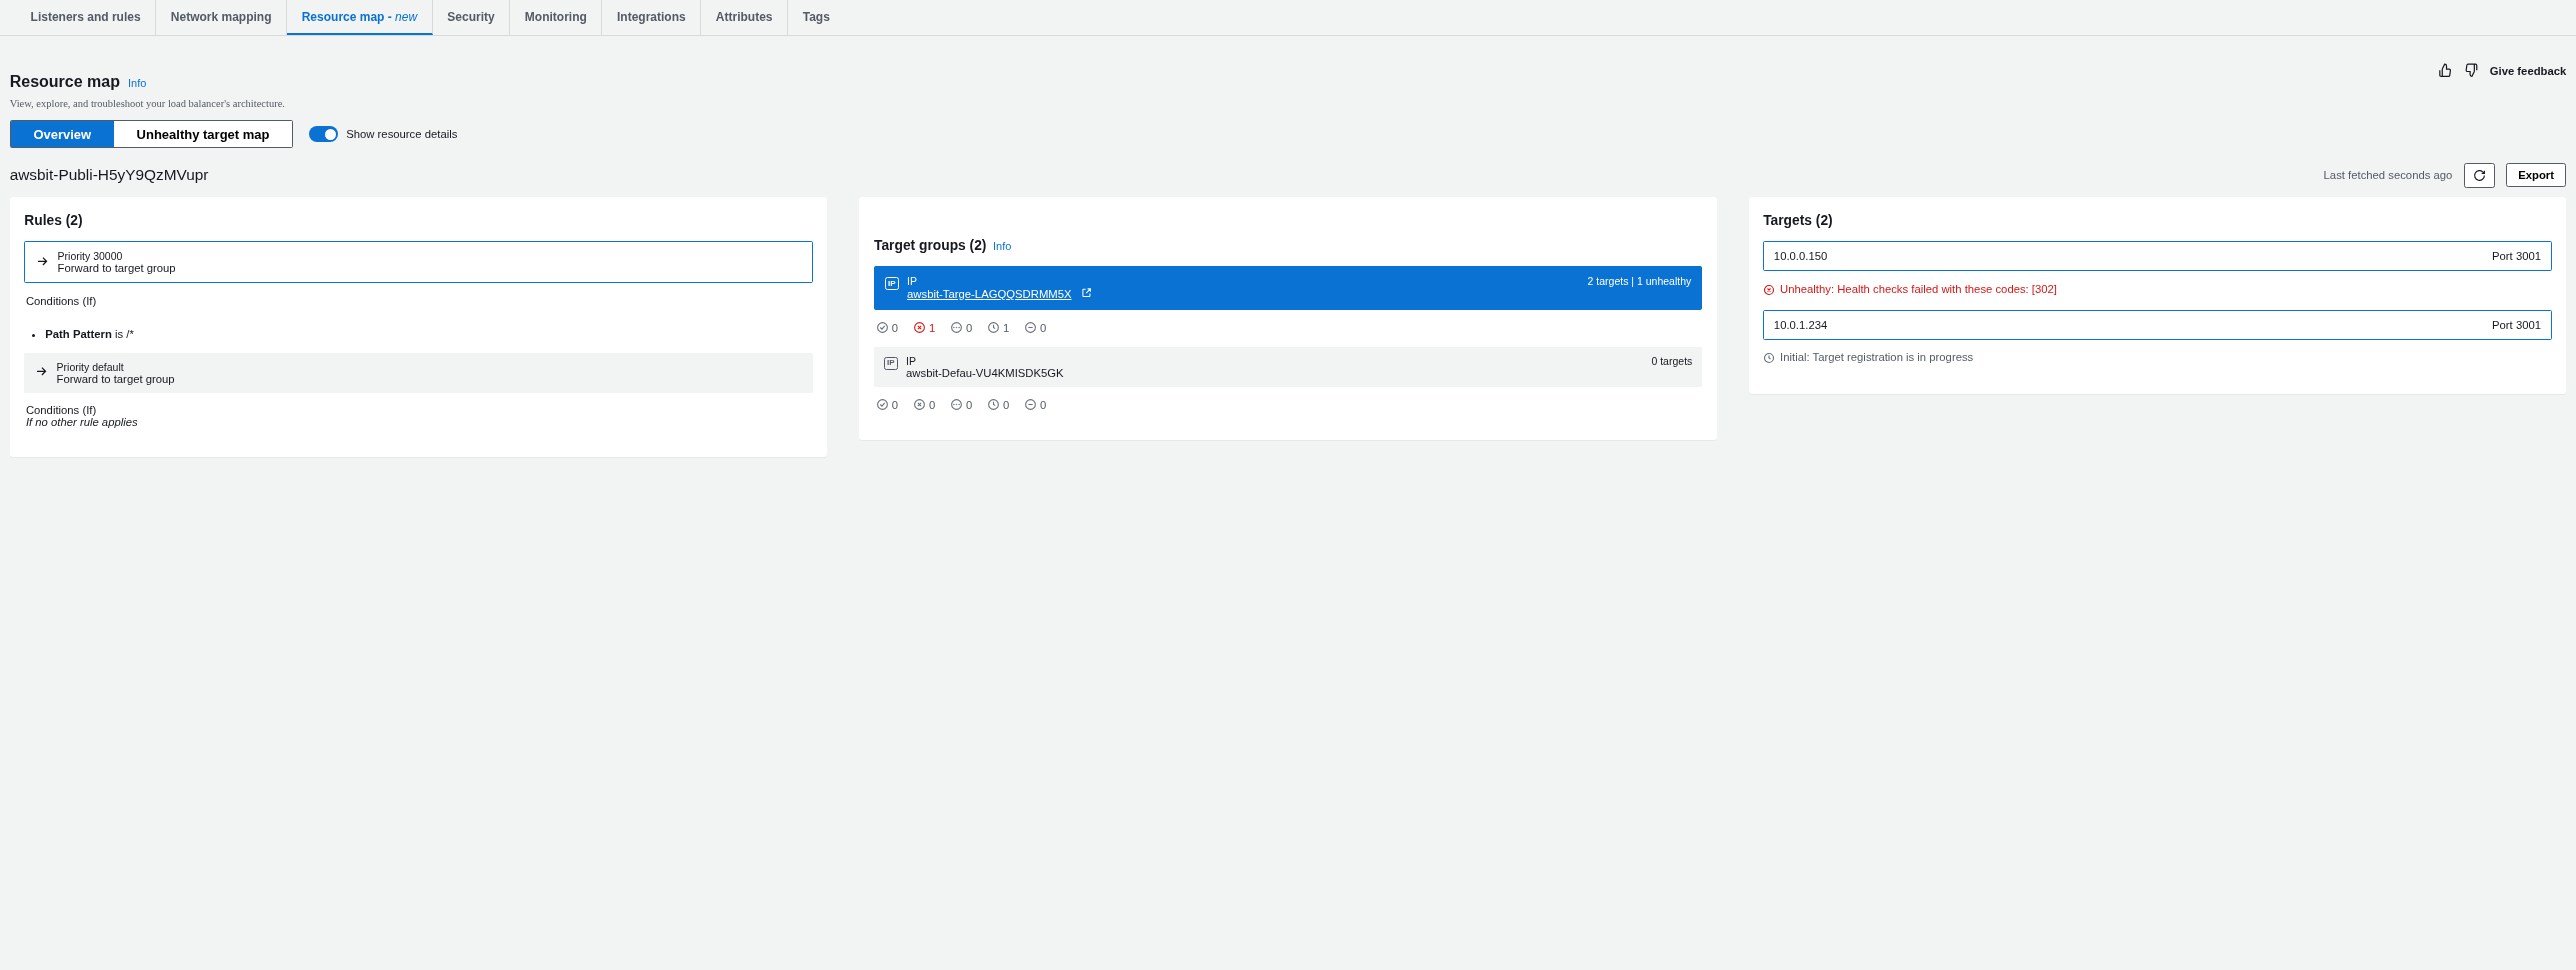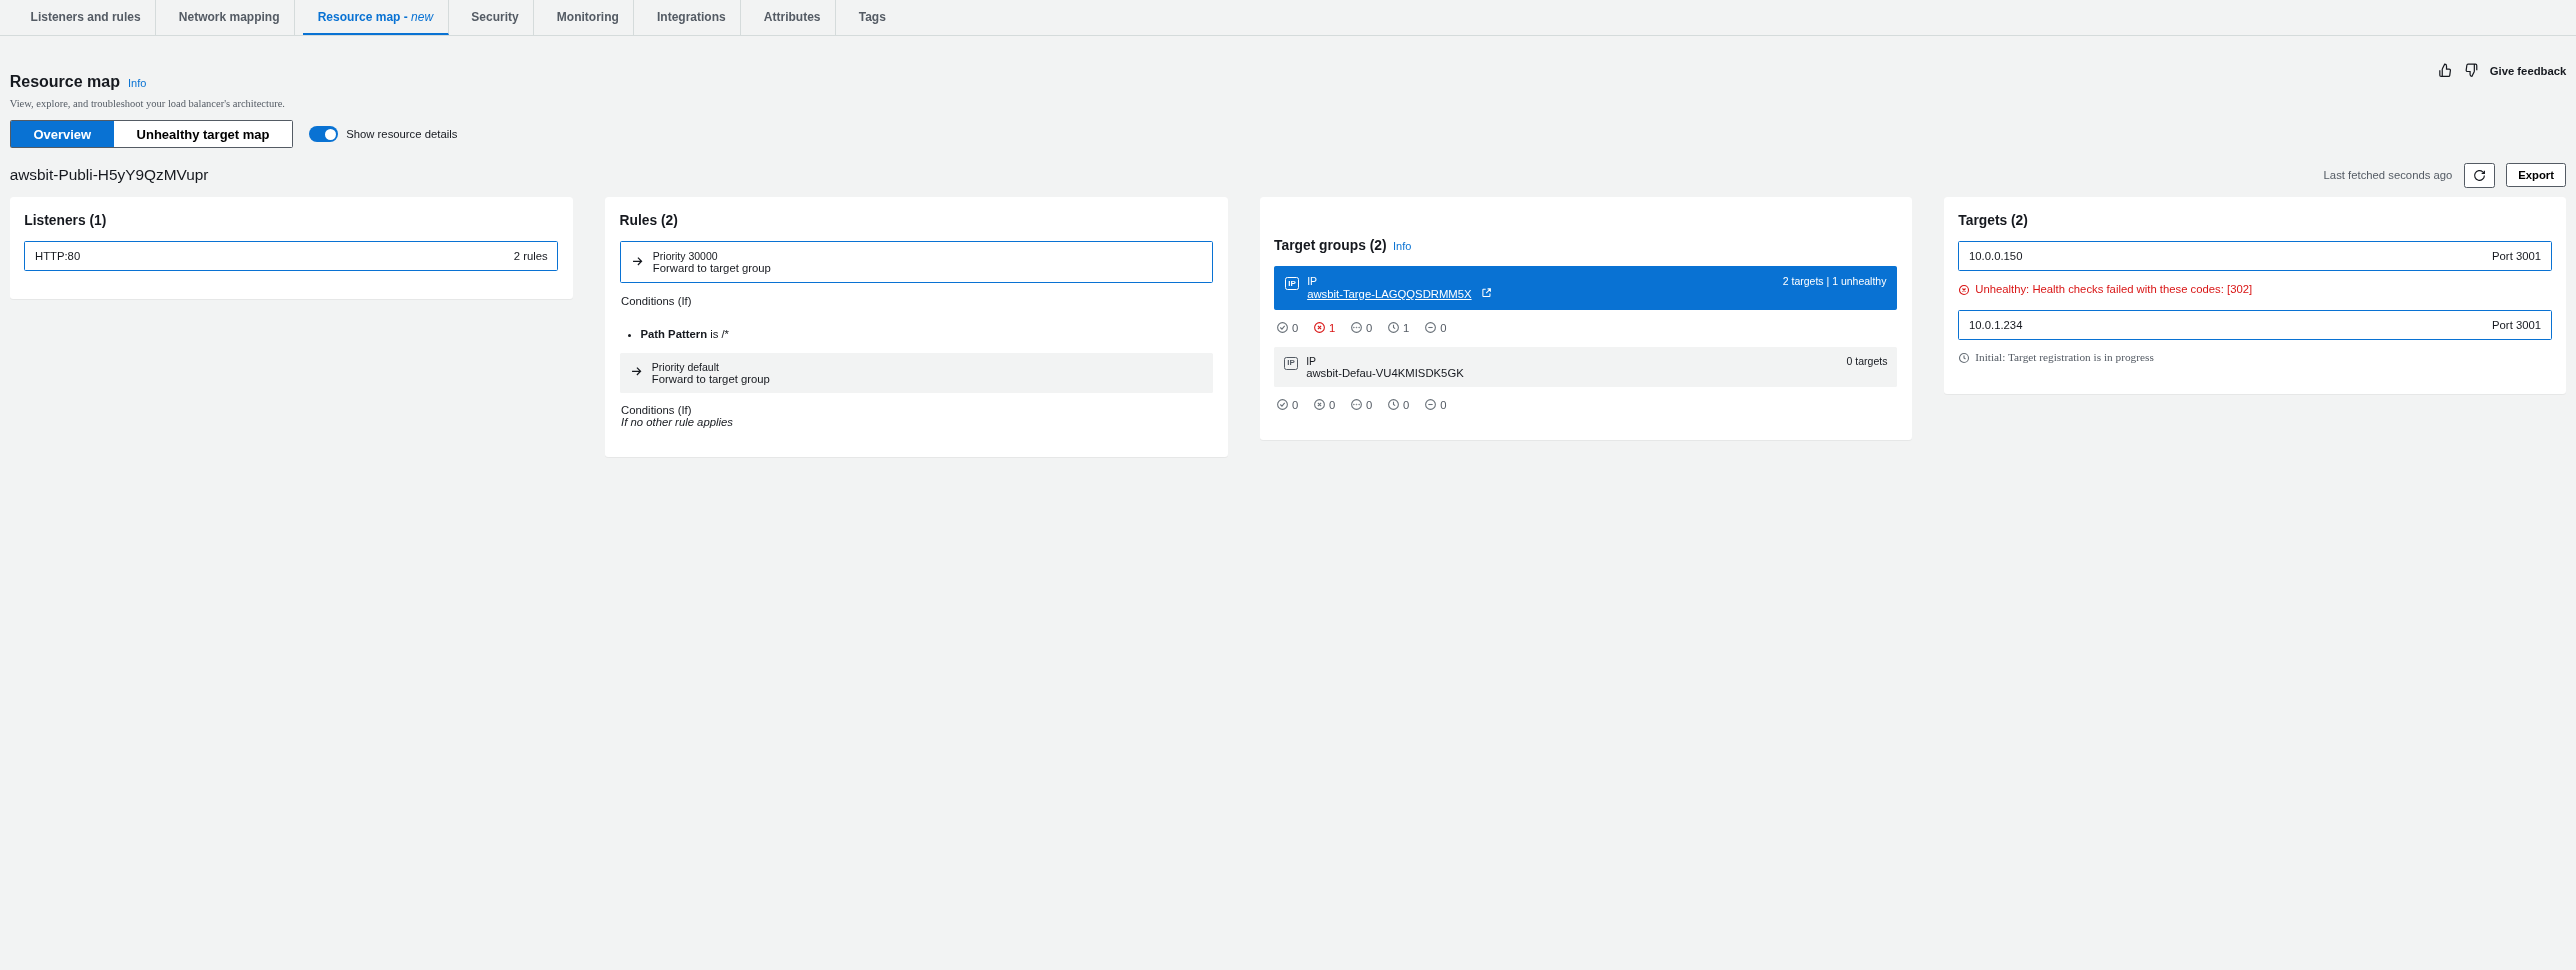--- a/index.html
+++ b/index.html
@@ -6,21 +6,21 @@
   body {
     font-family: "Amazon Ember", "Helvetica Neue", Arial, sans-serif;
     background: #f2f3f3;
     color: #16191f;
     font-size: 11.3px;
   }
   .tabs {
     display: flex;
     border-bottom: 0.8px solid #d5dbdb;
     padding: 0 16px;
-    gap: 8px;
+    gap: 0;
   }
   .tab {
     padding: 9.7px 14.6px;
     color: #545b64;
     font-weight: 700;
     cursor: pointer;
     border-right: 0.8px solid #d5dbdb;
     font-size: 12px;
   }
   .tab:last-child { border-right: none; }
@@ -177,21 +177,21 @@
     padding-left: 1.6px;
     color: #545b64;
     font-size: 11.3px;
     align-items: center;
   }
   .stat { display: inline-flex; align-items: center; gap: 3.2px; }
   .stat.err { color: #d91515; }
 
   .target-status { font-size: 11.3px; margin-bottom: 11.3px; display: flex; gap: 4.9px; align-items: flex-start; }
   .target-status.err { color: #d91515; }
-  .target-status.gray { color: #545b64; font-family: Liberation Serif, serif; }
+  .target-status.gray { color: #545b64; }
   .target-status .si { flex-shrink: 0; margin-top: 1.6px; }
 
   .connector-svg {
     position: absolute;
     top: 0; left: 0;
     width: 100%;
     height: 100%;
     pointer-events: none;
   }
 </style>
@@ -256,29 +256,20 @@
     <button class="text-btn">Export</button>
   </div>
 </div>
 
 <div class="columns">
 
   <svg class="connector-svg" preserveAspectRatio="none" viewBox="0 0 3184 336" width="2576" height="272">
     
   </svg>
 
-  <div class="column" style="flex:0.9">
-    <div class="col-title">Listeners (1)</div>
-    <div class="node">
-      <div class="node-row">
-        <span>HTTP:80</span>
-        <span>2 rules</span>
-      </div>
-    </div>
-  </div>
 
   <div class="column" style="flex:1">
     <div class="col-title">Rules (2)</div>
 
     <div class="node">
       <div class="node-row">
         <span class="arrow-icon">
           <svg width="14.6" height="14.6" viewBox="0 0 24 24" stroke="#16191f" stroke-width="2" fill="none">
               <path d="M5 12h14M13 6l6 6-6 6"></path>
             </svg>

